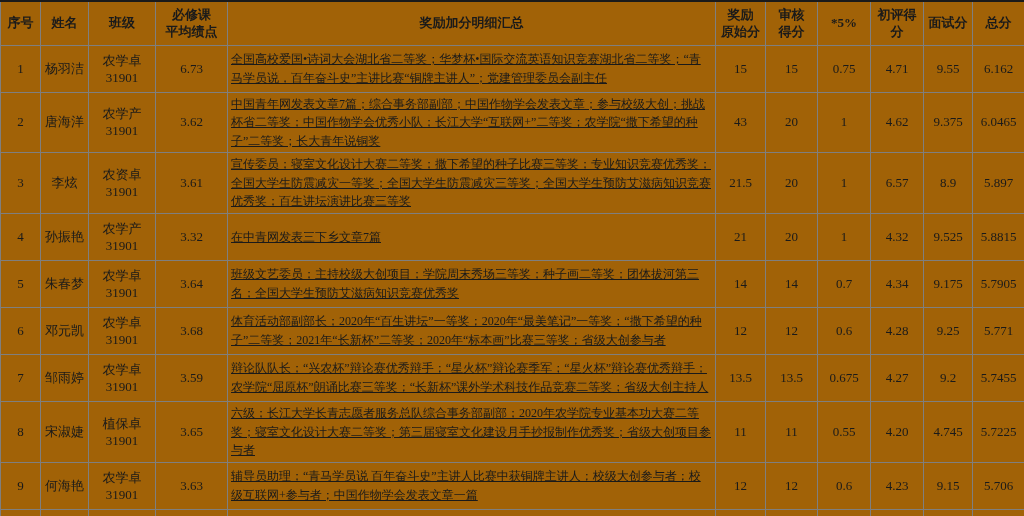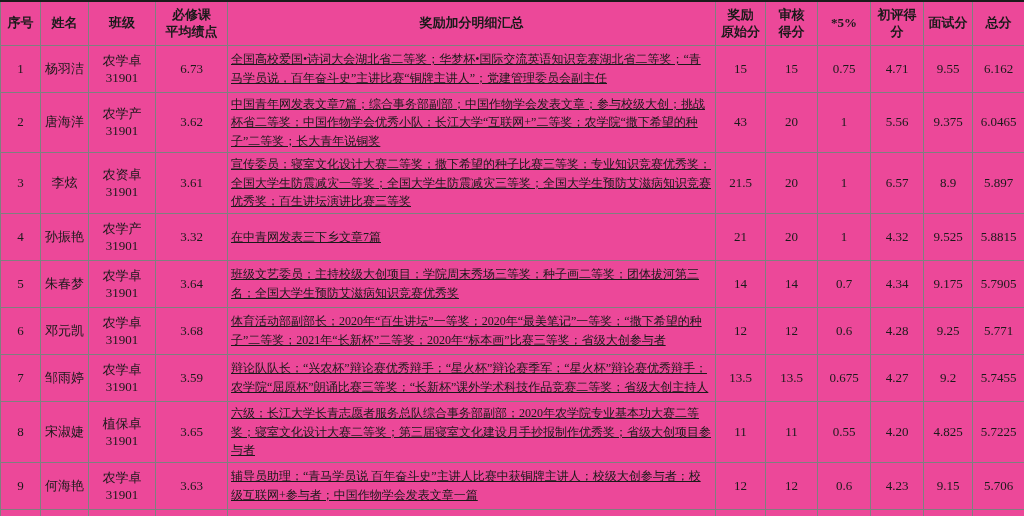--- a/index.html
+++ b/index.html
@@ -3,21 +3,21 @@
 <meta charset="utf-8">
 <style>
   html, body {
     margin: 0;
     padding: 0;
     background: #ffffff;
   }
   #page {
     width: 1024px;
     height: 516px;
-    background: #ec4899;
+    background: #a16207;
     overflow: hidden;
     font-family: "Liberation Serif", "DejaVu Serif", serif;
     color: #1a1a1a;
   }
   table.score-table {
     width: 1024px;
     height: 516px;
     border-collapse: collapse;
     table-layout: fixed;
     border-top: 2px solid #1a1a1a;
@@ -105,21 +105,21 @@
         </tr>
         <tr>
           <td class="c-center">2</td>
           <td class="c-center">唐海洋</td>
           <td class="c-center">农学产31901</td>
           <td class="c-center">3.62</td>
           <td class="c-details">中国青年网发表文章7篇；综合事务部副部；中国作物学会发表文章；参与校级大创；挑战杯省二等奖；中国作物学会优秀小队；长江大学“互联网+”二等奖；农学院“撒下希望的种子”二等奖；长大青年说铜奖</td>
           <td class="c-center">43</td>
           <td class="c-center">20</td>
           <td class="c-center">1</td>
-          <td class="c-center">5.56</td>
+          <td class="c-center">4.62</td>
           <td class="c-center">9.375</td>
           <td class="c-center">6.0465</td>
         </tr>
         <tr>
           <td class="c-center">3</td>
           <td class="c-center">李炫</td>
           <td class="c-center">农资卓 31901</td>
           <td class="c-center">3.61</td>
           <td class="c-details">宣传委员；寝室文化设计大赛二等奖；撒下希望的种子比赛三等奖；专业知识竞赛优秀奖；全国大学生防震减灾一等奖；全国大学生防震减灾三等奖；全国大学生预防艾滋病知识竞赛优秀奖；百生讲坛演讲比赛三等奖</td>
           <td class="c-center">21.5</td>
@@ -184,21 +184,21 @@
         <tr>
           <td class="c-center">8</td>
           <td class="c-center">宋淑婕</td>
           <td class="c-center">植保卓31901</td>
           <td class="c-center">3.65</td>
           <td class="c-details">六级；长江大学长青志愿者服务总队综合事务部副部；2020年农学院专业基本功大赛二等奖；寝室文化设计大赛二等奖；第三届寝室文化建设月手抄报制作优秀奖；省级大创项目参与者</td>
           <td class="c-center">11</td>
           <td class="c-center">11</td>
           <td class="c-center">0.55</td>
           <td class="c-center">4.20</td>
-          <td class="c-center">4.825</td>
+          <td class="c-center">4.745</td>
           <td class="c-center">5.7225</td>
         </tr>
         <tr>
           <td class="c-center">9</td>
           <td class="c-center">何海艳</td>
           <td class="c-center">农学卓31901</td>
           <td class="c-center">3.63</td>
           <td class="c-details">辅导员助理；“青马学员说 百年奋斗史”主讲人比赛中获铜牌主讲人；校级大创参与者；校级互联网+参与者；中国作物学会发表文章一篇</td>
           <td class="c-center">12</td>
           <td class="c-center">12</td>

